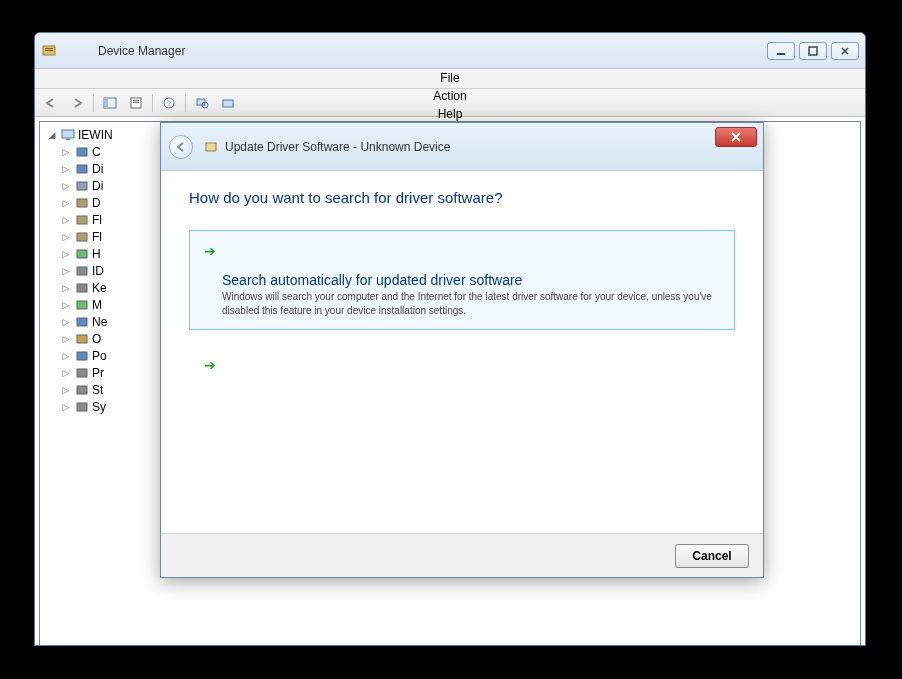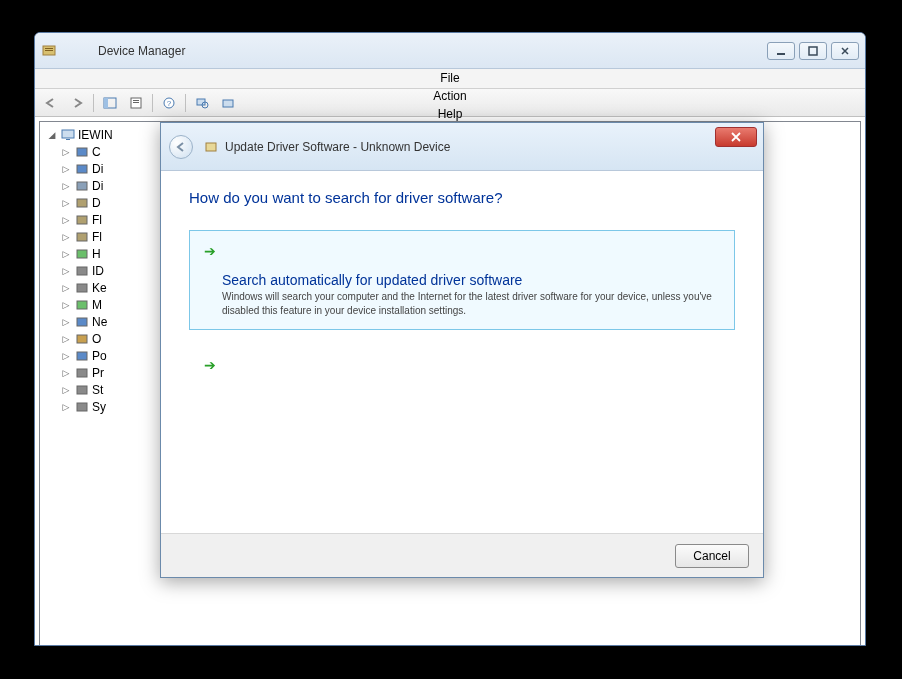--- a/index.html
+++ b/index.html
@@ -191,20 +191,21 @@
 }
 .wiz-btn {
   min-width: 74px;
   height: 24px;
   border: 1px solid #8a8a8a;
   border-radius: 3px;
   background: linear-gradient(#fbfbfb, #e6e6e6);
   font-size: 12px;
   cursor: pointer;
   padding: 0 12px;
+  font-weight: bold;
 }
 
 
 svg { display: block; }
 </style>
 </head>
 <body>
 
 <div class="shadow-frame"></div>
 

